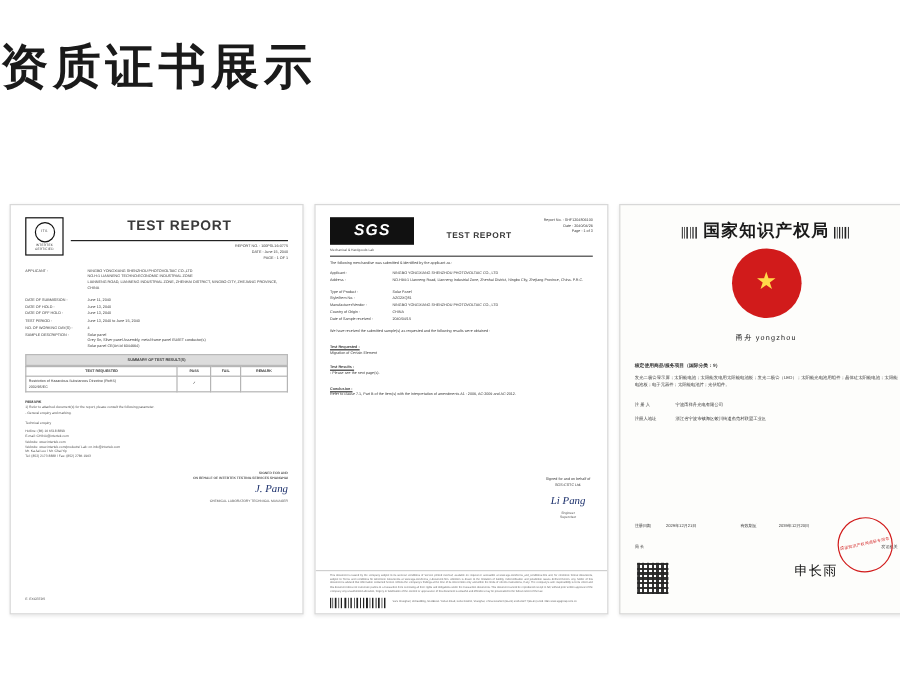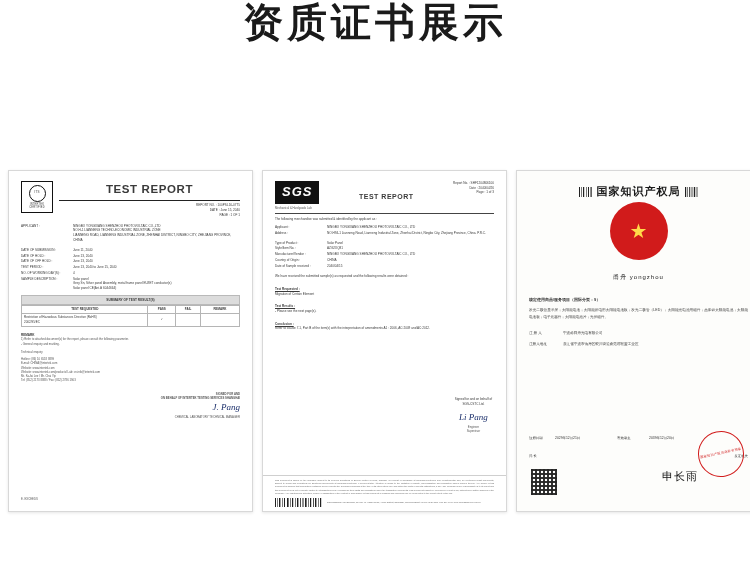--- a/index.html
+++ b/index.html
@@ -6,21 +6,21 @@
   body{
     width:750px;height:564px;
     background:#ffffff;
     font-family:"Liberation Sans", sans-serif;
     color:#222;
     overflow:hidden;
   }
   .page{position:relative;width:750px;height:564px;}
 
   
-  .header{text-align:center;}
+  .header{padding-top:34px;text-align:left;}
   .main-title{
     font-size:40px;font-weight:bold;letter-spacing:4px;color:#1a1a1a;
     line-height:1.1;
   }
   .sub-wrap{margin-top:20px;display:flex;justify-content:center;}
   .sub-title{
     border:2px solid #3aa6b9;border-radius:26px;
     padding:9px 30px;font-size:21px;letter-spacing:2px;color:#222;
     background:#fff;
   }
@@ -68,37 +68,37 @@
     background:#dcdcdc;border:1px solid #b9b9b9;text-align:center;
     font-size:3.2px;font-weight:bold;padding:1.5px 0;margin:4px 0 0;
   }
   .tbl{width:100%;border-collapse:collapse;font-size:3px;}
   .tbl td,.tbl th{border:1px solid #b5b5b5;padding:1.2px 2px;}
   .scribble{font-family:"Liberation Serif",serif;font-style:italic;font-size:9px;color:#1b2f6b;}
 
   
   .sgs-logo{
     background:#111;color:#fff;font-weight:bold;font-style:italic;
-    font-size:13px;letter-spacing:1px;padding:1px 7px 2px;display:inline-block;
+    font-size:13px;letter-spacing:1px;padding:1px 20px 2px;display:inline-block;
   }
   .c2-title{font-size:7px;font-weight:bold;letter-spacing:.5px;}
   .c2-head{display:flex;align-items:flex-start;justify-content:space-between;}
   .rule{border-top:1px solid #444;margin:3px 0;}
   .c2-foot{
     position:absolute;left:0;right:0;bottom:0;
     border-top:1px solid #cfcfcf;padding:3px 12px 4px;
     font-size:2.2px;color:#666;line-height:1.45;text-align:justify;box-sizing:border-box;
   }
   .barcode{height:9px;width:48px;display:block;}
 
   
   .c3{background:#fdfdfb;}
   .c3-band{display:flex;align-items:center;justify-content:center;gap:4px;margin-top:2px;}
   .c3-band .zh{
-    font-family:"Liberation Serif",serif;font-weight:bold;font-size:11px;color:#1a1a1a;letter-spacing:1px;
+    font-family:"Liberation Serif",serif;font-weight:bold;font-size:14px;color:#1a1a1a;letter-spacing:1px;
   }
   .emblem{
     width:58px;height:58px;border-radius:50%;background:#d11b1b;
     display:flex;align-items:center;justify-content:center;color:#ffd94a;font-size:20px;
     margin:2px auto 0;
   }
   .c3-title{
     text-align:center;font-family:"Liberation Serif",serif;font-weight:bold;
     font-size:14px;letter-spacing:3px;margin-top:6px;color:#111;
   }

